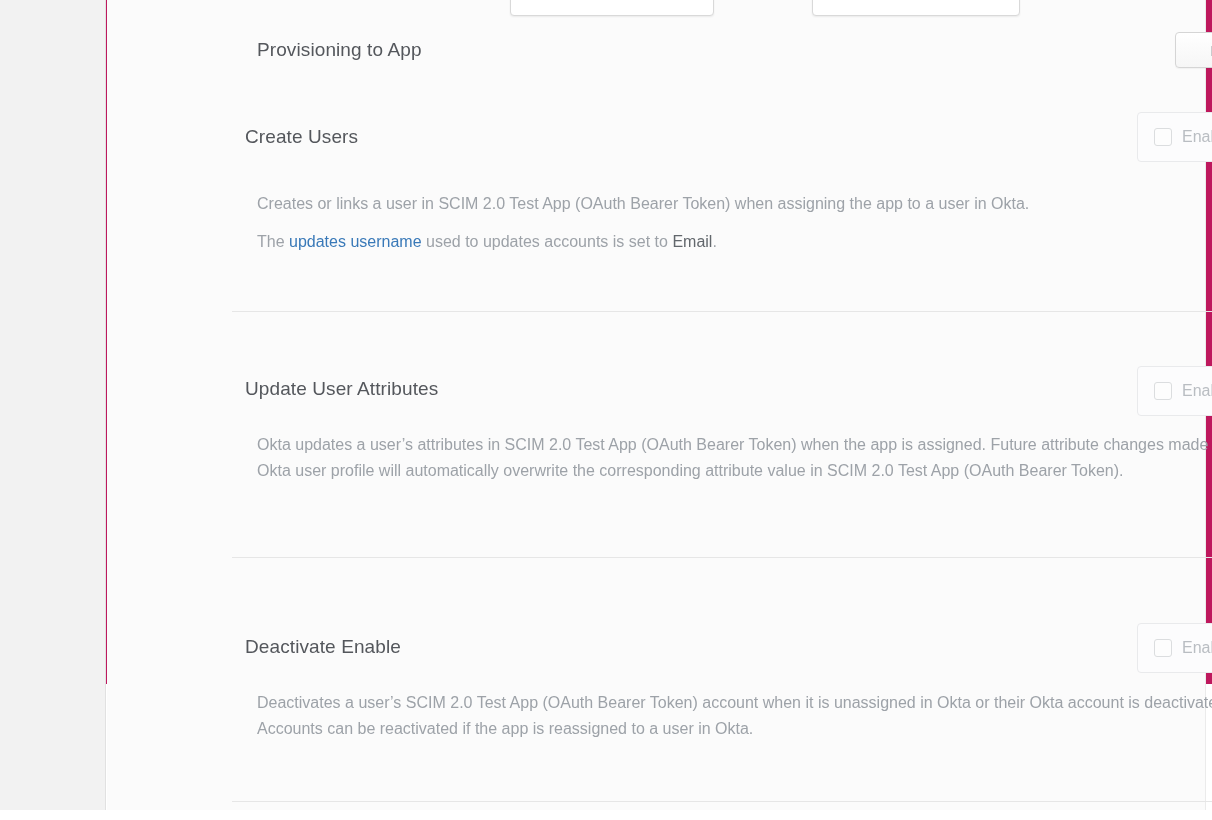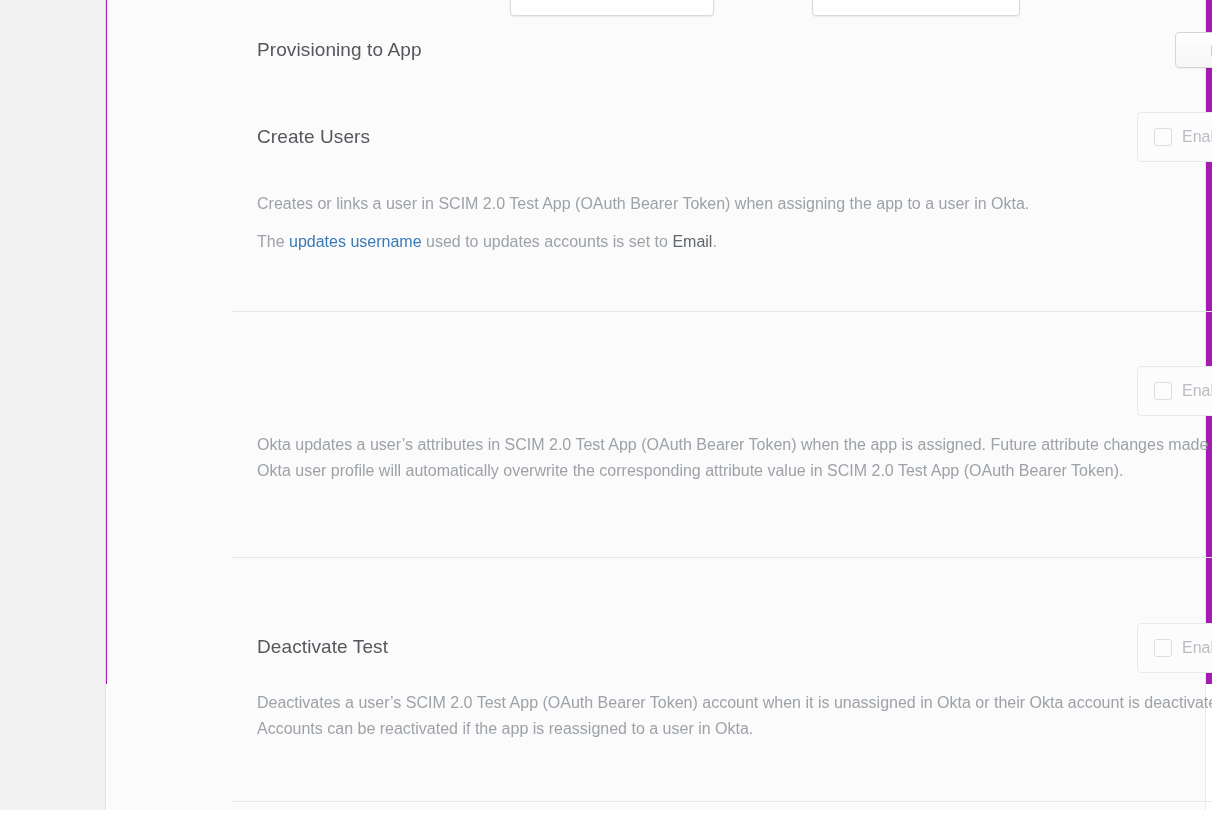--- a/index.html
+++ b/index.html
@@ -1,21 +1,21 @@
 <!DOCTYPE html>
 <html><head>
 <meta charset="utf-8">
 <style>
   * { margin: 0; padding: 0; box-sizing: border-box; }
   html, body { background: #ffffff; }
   body {
     font-family: "Liberation Sans", "DejaVu Sans", sans-serif;
     width: 1212px; height: 820px; overflow: hidden;
   }
-  .stage { position: relative; width: 1212px; height: 684px; background: #a21caf; }
+  .stage { position: relative; width: 1212px; height: 684px; background: #be185d; }
 
   .sidebar {
     position: absolute; left: 0; top: 0; width: 106px; height: 810px;
     background: #f2f2f2; border-right: 1px solid #e1e1e1;
   }
   .content {
     position: absolute; left: 107px; top: 0; width: 1099px; height: 810px;
     background: #fbfbfb; border-right: 1px solid #ebebeb;
   }
 
@@ -37,21 +37,21 @@
     position: absolute; left: 1068px; top: 32px; width: 97px; height: 36px;
     background: linear-gradient(#ffffff, #f6f6f6);
     border: 1px solid #d5d5d5; border-radius: 4px;
     box-shadow: 0 1px 1px rgba(0,0,0,0.04);
     font-family: inherit; font-size: 15px; color: #51555a;
     display: flex; align-items: center; justify-content: center;
     cursor: pointer;
   }
 
   .section-title {
-    position: absolute; left: 150px;
+    position: absolute; left: 138px;
     font-size: 19px; color: #54575c; letter-spacing: 0.1px;
   }
 
   .enable-toggle {
     position: absolute; left: 1030px; width: 135px; height: 50px;
     background: #fcfcfd; border: 1px solid #e9eaec; border-radius: 4px;
     display: flex; align-items: center; padding-left: 16px;
     cursor: default;
   }
   .enable-toggle .checkbox {
@@ -97,31 +97,32 @@
       <span class="checkbox"></span>
       <span class="toggle-label">Enable</span>
     </div>
 
     <div class="para" style="top:191px;">Creates or links a user in SCIM 2.0 Test App (OAuth Bearer Token) when assigning the app to a user in Okta.</div>
 
     <div class="para" style="top:229px;"><span>The </span><a class="inline-link">updates username</a><span> used to updates accounts is set to </span><span class="emph">Email</span><span>.</span></div>
 
     <div class="divider" style="top:311px;"></div>
 
+    <div class="section-title" style="top:378px;">Update User Attributes</div>
 
     <div class="enable-toggle" style="top:366px;">
       <span class="checkbox"></span>
       <span class="toggle-label">Enable</span>
     </div>
 
     <div class="para" style="top:432px;">Okta updates a user’s attributes in SCIM 2.0 Test App (OAuth Bearer Token) when the app is assigned. Future attribute changes made to the Okta user profile will automatically overwrite the corresponding attribute value in SCIM 2.0 Test App (OAuth Bearer Token).</div>
 
     <div class="divider" style="top:557px;"></div>
 
-    <div class="section-title" style="top:636px;">Deactivate Test</div>
+    <div class="section-title" style="top:636px;">Deactivate Enable</div>
 
     <div class="enable-toggle" style="top:623px;">
       <span class="checkbox"></span>
       <span class="toggle-label">Enable</span>
     </div>
 
     <div class="para" style="top:690px;">Deactivates a user’s SCIM 2.0 Test App (OAuth Bearer Token) account when it is unassigned in Okta or their Okta account is deactivated. Accounts can be reactivated if the app is reassigned to a user in Okta.</div>
 
     <div class="divider" style="top:801px;"></div>
 

